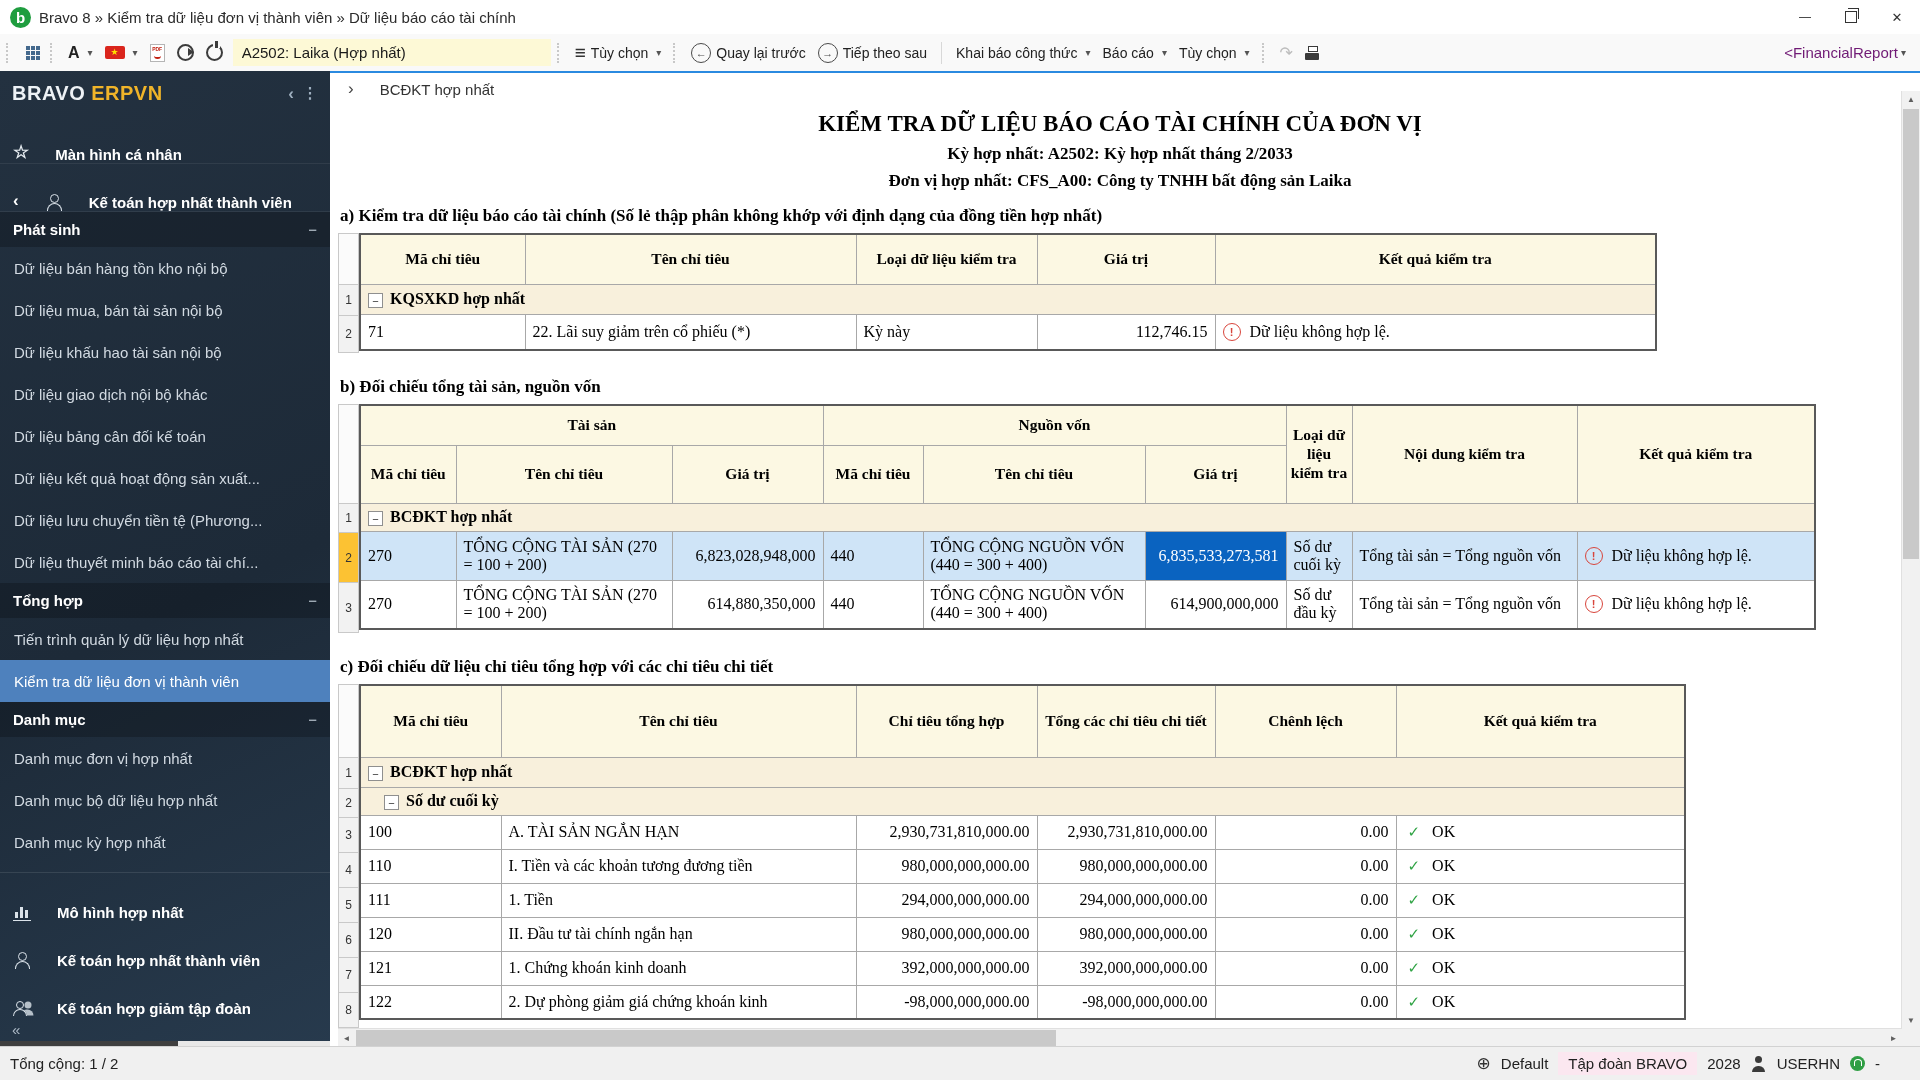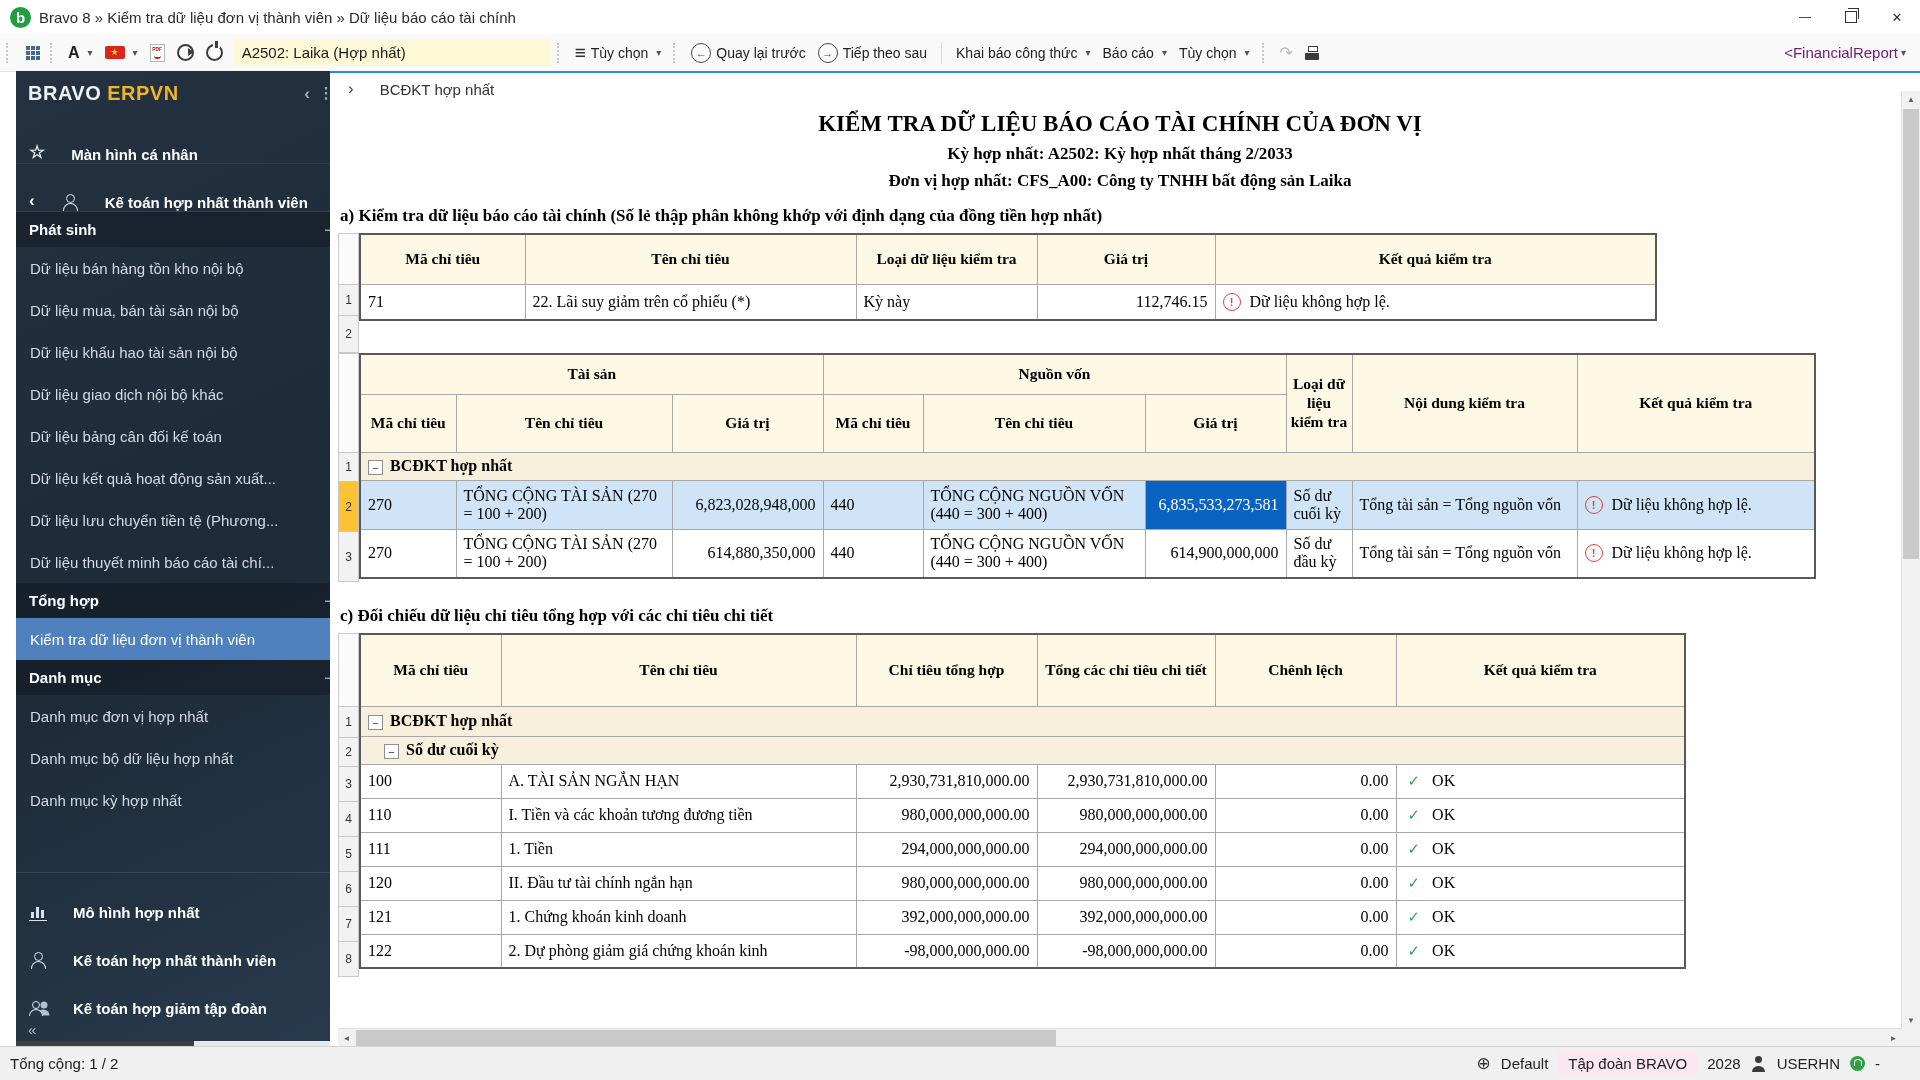--- a/index.html
+++ b/index.html
@@ -57,21 +57,21 @@
   .i-share{color:#bdbdbd;font-size:16px;}
   .i-share::before{content:"↷";}
   .i-print{width:16px;height:14px;position:relative;flex:none;}
   .i-print::before{content:"";position:absolute;top:0;left:3px;width:8px;height:4px;background:#fff;
           border:1px solid #3a3a3a;}
   .i-print::after{content:"";position:absolute;bottom:0;left:0;width:14px;height:7px;background:#3a3a3a;
           border-radius:1px;}
   .report-selector{margin-left:auto;display:flex;align-items:center;padding-right:14px;font-size:15px;color:#701a75;}
 
   
-  .sidebar{position:absolute;left:16px;top:71px;width:330px;bottom:33px;
+  .sidebar{position:absolute;left:0;top:71px;width:330px;bottom:33px;
            background:linear-gradient(155deg,#233140 0%,#1d2a38 55%,#273a4d 100%);
            color:#d6dee6;display:flex;flex-direction:column;overflow:hidden;}
   .side-logo{height:45px;flex:none;display:flex;align-items:center;padding:0 12px;
              font-size:20px;font-weight:bold;letter-spacing:.5px;}
   .brand-left{color:#eef2f6;}
   .brand-right{color:#f0b429;margin-left:6px;}
   .side-logo-ctrl{margin-left:auto;display:flex;gap:8px;color:#9fb0c0;font-size:15px;}
   .side-row{flex:none;display:flex;align-items:flex-end;gap:26px;padding:0 13px;
             white-space:nowrap;overflow:hidden;font-size:15px;}
   .side-personal{height:47px;font-weight:bold;color:#fff;border-bottom:1px solid rgba(255,255,255,.07);}
@@ -276,20 +276,21 @@
   <div class="side-link">Dữ liệu giao dịch nội bộ khác</div>
   <div class="side-link">Dữ liệu bảng cân đối kế toán</div>
   <div class="side-link">Dữ liệu kết quả hoạt động sản xuất...</div>
   <div class="side-link">Dữ liệu lưu chuyển tiền tệ (Phương...</div>
   <div class="side-link">Dữ liệu thuyết minh báo cáo tài chí...</div>
 
   <div class="side-group">
     <span>Tổng hợp</span>
     <span class="minus">−</span>
   </div>
+  <div class="side-link">Tiến trình quản lý dữ liệu hợp nhất</div>
   <div class="side-link selected">Kiểm tra dữ liệu đơn vị thành viên</div>
 
   <div class="side-group">
     <span>Danh mục</span>
     <span class="minus">−</span>
   </div>
   <div class="side-link">Danh mục đơn vị hợp nhất</div>
   <div class="side-link">Danh mục bộ dữ liệu hợp nhất</div>
   <div class="side-link">Danh mục kỳ hợp nhất</div>
 
@@ -350,36 +351,40 @@
             <col style="width:441px">
           </colgroup>
         <tbody>
             <tr style="height:50px;">
           <th>Mã chỉ tiêu</th>
           <th>Tên chỉ tiêu</th>
           <th>Loại dữ liệu kiểm tra</th>
           <th>Giá trị</th>
           <th>Kết quả kiểm tra</th>
         </tr>
+        <tr class="group-row" style="height:30px;">
+          <td colspan="5"><span class="mbox">−</span><span>KQSXKD hợp nhất</span></td>
+        </tr>
         <tr style="height:36px;">
           <td>71</td>
           <td>22. Lãi suy giảm trên cổ phiếu (*)</td>
           <td>Kỳ này</td>
           <td class="num">112,746.15</td>
           <td>
                 <div class="res">
                   <span class="warn"></span>
                   <span>Dữ liệu không hợp lệ.</span>
                 </div>
               </td>
         </tr>
       </tbody>
         </table>
     </div>
 
+    <div class="sec-label">b) Đối chiếu tổng tài sản, nguồn vốn</div>
     <div class="tbl">
       <div class="gutter">
         <div class="g-head" style="height:98px;"></div>
         <div class="g-cell" style="height:28px;">1</div>
         <div class="g-cell sel" style="height:49px;">2</div>
         <div class="g-cell" style="height:49px;">3</div>
       </div>
       <table>
         <colgroup>
             <col style="width:96px">

